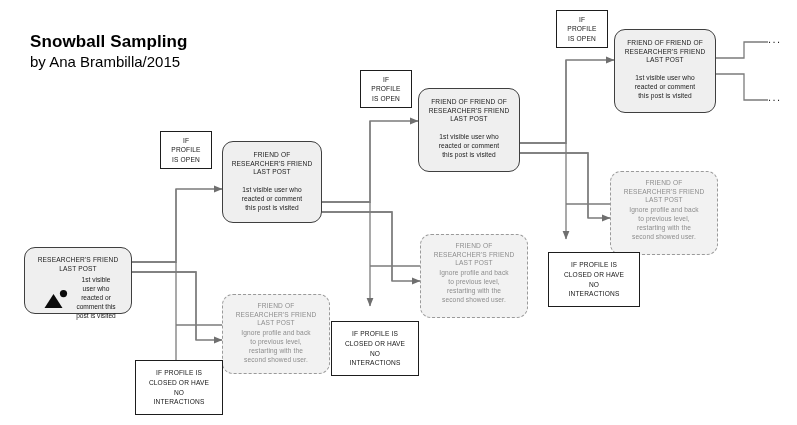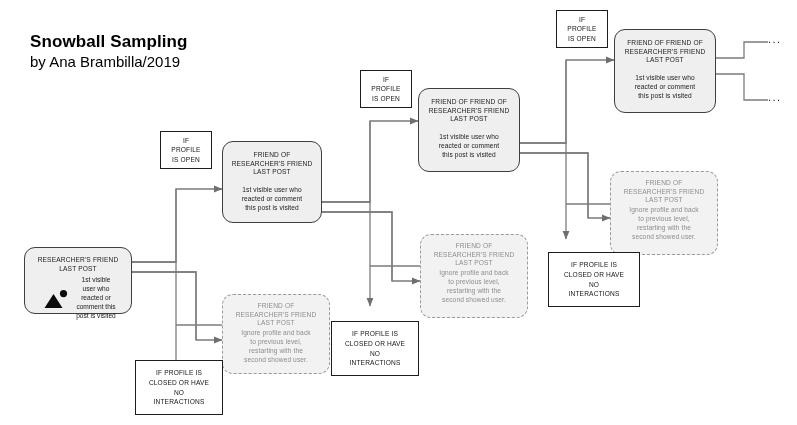--- a/index.html
+++ b/index.html
@@ -188,21 +188,21 @@
       <path d="M610,204 L566,204"></path>
 
       <path d="M714,58 L744,58 L744,42 L768,42"></path>
       <path d="M714,74 L744,74 L744,100 L768,100"></path>
 
     </g>
   </svg>
 
   <div class="title-block">
     <div class="title-main">Snowball Sampling</div>
-    <div class="title-sub">by Ana Brambilla/2019</div>
+    <div class="title-sub">by Ana Brambilla/2015</div>
   </div>
 
   <div class="node node-root" style="left:24px; top:247px; width:108px; height:67px;">
     <div class="node-head">RESEARCHER'S FRIEND<br>LAST POST</div>
     <div class="root-row">
       <div class="root-icon">
         <svg width="30" height="20" viewBox="0 0 30 20" xmlns="http://www.w3.org/2000/svg">
           <circle cx="20.5" cy="4.6" r="3.6" fill="#0b0b0b"></circle>
           <path d="M1.5,19 L10.5,5 L19.5,19 Z" fill="#0b0b0b"></path>
         </svg>

